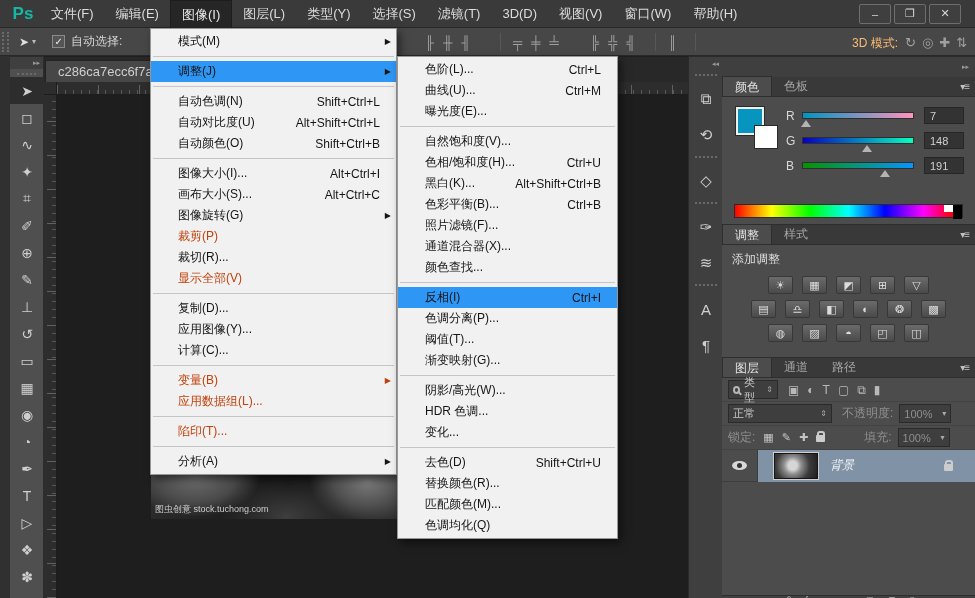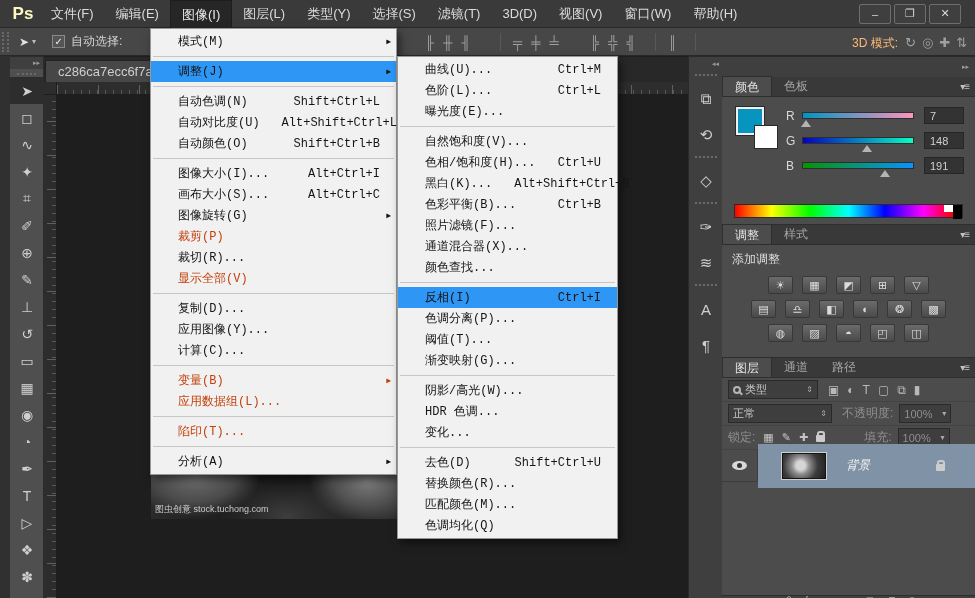--- a/index.html
+++ b/index.html
@@ -5,21 +5,21 @@
   html,body{margin:0;padding:0;background:#222;}
   *{box-sizing:border-box;}
   #app{position:relative;width:975px;height:598px;background:#4c4c4c;
        font-family:"Liberation Sans","DejaVu Sans",sans-serif;color:#d8d8d8;
        overflow:hidden;font-size:12px;-webkit-font-smoothing:antialiased;}
 
   
   .titlebar{position:absolute;left:0;top:0;width:975px;height:28px;background:#3a3a3a;
             border-bottom:1px solid #272727;display:flex;align-items:center;}
   .ps-logo{width:34px;height:24px;margin-left:6px;display:flex;align-items:center;justify-content:center;
-           color:#fef9c3;font-weight:bold;font-size:17px;}
+           color:#14b8a6;font-weight:bold;font-size:17px;}
   .mb-item{padding:0 11px;height:28px;line-height:28px;font-size:13px;color:#dcdcdc;white-space:nowrap;}
   .mb-item.active{background:#262626;border:1px solid #1d1d1d;border-bottom:none;color:#e8e8e8;}
   .win-btns{margin-left:auto;display:flex;gap:3px;margin-right:14px;}
   .win-btn{width:32px;height:20px;border:1px solid #6e6e6e;border-radius:2px;background:#3f3f3f;
            color:#d8d8d8;font-size:11px;display:flex;align-items:center;justify-content:center;}
 
   
   .optionsbar{position:absolute;left:0;top:28px;width:975px;height:28px;background:#474747;
               border-bottom:1px solid #282828;display:flex;align-items:center;}
   .opt-grip{width:7px;height:20px;margin-left:2px;border-left:2px dotted #6a6a6a;border-right:2px dotted #6a6a6a;}
@@ -69,21 +69,21 @@
        radial-gradient(ellipse 110px 70px at 55% 95%, #3e3e3e 0%, rgba(0,0,0,0) 60%),
        radial-gradient(ellipse 85px 60px at 88% 25%, #7a7a7a 0%, #4e4e4e 40%, rgba(0,0,0,0) 68%),
        linear-gradient(100deg,#2c2c2c,#141414 55%,#303030);}
   .watermark{position:absolute;left:4px;bottom:3px;color:#dedede;font-size:9px;opacity:.9;white-space:nowrap;}
 
   
   .menu{position:absolute;background:#f1f1f1;border:1px solid #979797;box-shadow:3px 4px 8px rgba(0,0,0,.5);
         padding:2px 0;color:#151515;z-index:30;}
   #image-menu{left:150px;top:28px;width:247px;}
   #adjust-menu{left:397px;top:56px;width:221px;z-index:31;}
-  .mi{height:21px;display:flex;align-items:center;padding:0 16px 0 27px;position:relative;white-space:nowrap;font-size:12px;font-family:Liberation Mono, monospace;}
+  .mi{height:21px;display:flex;align-items:center;padding:0 16px 0 27px;position:relative;white-space:nowrap;font-size:12px;}
   .mi .lbl{flex:0 0 auto;}
   .mi .sc{margin-left:auto;padding-left:22px;}
   .mi .arr{position:absolute;right:5px;font-size:8px;top:6px;}
   .mi.hl{background:#2e96f4;}
   .mi.dis{color:#c2410c;}
   .msep{height:1px;background:#c6c6c6;margin:4px 2px;}
 
   
   .dockstrip{position:absolute;left:688px;top:56px;width:34px;height:542px;background:#3f3f3f;
              border-left:1px solid #2a2a2a;border-top:1px solid #2a2a2a;}
@@ -130,21 +130,21 @@
   .lp-box{height:19px;background:#3e3e3e;border:1px solid #2a2a2a;display:flex;align-items:center;color:#c9c9c9;font-size:11px;padding:0 4px;}
   .lp-caret{margin-left:auto;font-size:8px;color:#aaa;padding-left:6px;}
   .filter-ics{display:flex;gap:8px;margin-left:10px;align-items:center;color:#b9b9b9;font-size:12px;}
   .lp-label{color:#cfcfcf;font-size:12px;margin-left:10px;white-space:nowrap;}
   .lp-label.dim,.lp-val-dim{color:#8f8f8f;}
   .lp-valbox{width:52px;height:19px;background:#3e3e3e;border:1px solid #2a2a2a;color:#8f8f8f;font-size:11px;
              display:flex;align-items:center;padding:0 4px;margin-left:6px;}
   .lock-ics{display:flex;gap:8px;margin-left:8px;align-items:center;color:#c3c3c3;font-size:11px;}
   .layer-row{display:flex;align-items:center;height:32px;border-bottom:1px solid #3d3d3d;}
   .eye-cell{width:36px;height:32px;display:flex;align-items:center;justify-content:center;border-right:1px solid #3d3d3d;}
-  .layer-sel{flex:1;height:44px;background:#8093a6;display:flex;align-items:center;padding:0 24px;gap:8px;}
+  .layer-sel{flex:1;height:32px;background:#8093a6;display:flex;align-items:center;padding:0 16px;}
   .layer-thumb{width:44px;height:26px;border:1px solid #151515;outline:1px solid #cfcfcf;
      background:radial-gradient(circle at 42% 48%, #d6d6d6 0 16%, #8e8e8e 32%, #3c3c3c 62%, #1f1f1f 100%);}
   .layer-name{margin-left:12px;color:#f2f2f2;font-size:12px;font-style:italic;}
   .layer-lock{margin-left:auto;margin-right:6px;}
   .lp-empty{height:113px;background:#4c4c4c;}
   .lp-bottom{height:9px;background:#404040;border-top:1px solid #2e2e2e;display:flex;gap:14px;justify-content:center;
              color:#b5b5b5;font-size:9px;line-height:9px;overflow:hidden;}
 
   
   .ic-lock{display:inline-block;width:9px;height:7px;background:#cccccc;border-radius:1px;position:relative;margin-top:4px;}
@@ -417,27 +417,27 @@
       <div class="mi">
         <span class="lbl">分析(A)</span>
         <span class="sc"></span>
         <span class="arr">▶</span>
       </div>
     </div>
 
   <div class="menu" id="adjust-menu">
 
       <div class="mi">
+        <span class="lbl">色阶(L)...</span>
+        <span class="sc">Ctrl+L</span>
+        <span class="arr"></span>
+      </div>
+      <div class="mi">
         <span class="lbl">曲线(U)...</span>
         <span class="sc">Ctrl+M</span>
-        <span class="arr"></span>
-      </div>
-      <div class="mi">
-        <span class="lbl">色阶(L)...</span>
-        <span class="sc">Ctrl+L</span>
         <span class="arr"></span>
       </div>
       <div class="mi">
         <span class="lbl">曝光度(E)...</span>
         <span class="sc"></span>
         <span class="arr"></span>
       </div>
       <div class="msep"></div>
       <div class="mi">
         <span class="lbl">自然饱和度(V)...</span>
@@ -672,21 +672,21 @@
     </div>
 
     <div class="tabrow">
       <div class="ptab on">图层</div>
       <div class="ptab">通道</div>
       <div class="ptab">路径</div>
       <span class="pmenu-ic">▾≡</span>
     </div>
     <div class="layerspanel">
       <div class="lp-row">
-        <div class="lp-box" style="width:90px;">
+        <div class="lp-box" style="width:50px;">
           <span class="ic-mag"></span>
           <span>类型</span>
           <span class="lp-caret">⇕</span>
         </div>
         <div class="filter-ics">
 
         <span><span>▣</span></span>
             <span><span>◐</span></span>
             <span><span>T</span></span>
             <span><span>▢</span></span>

